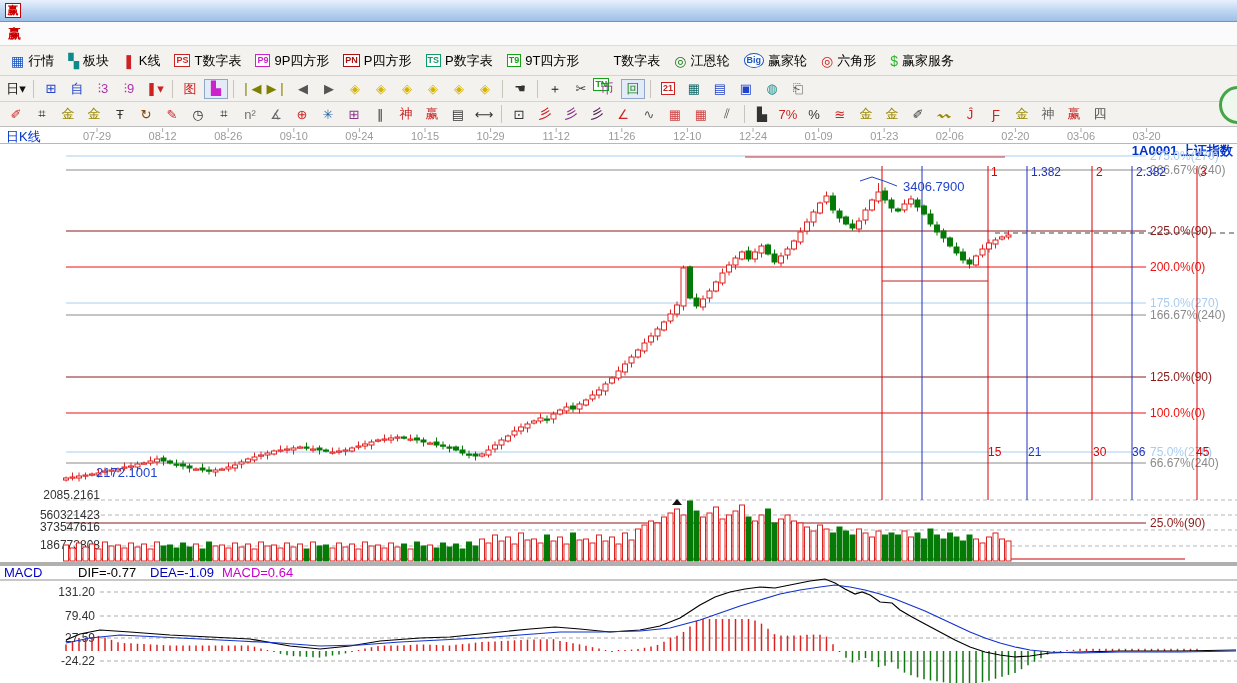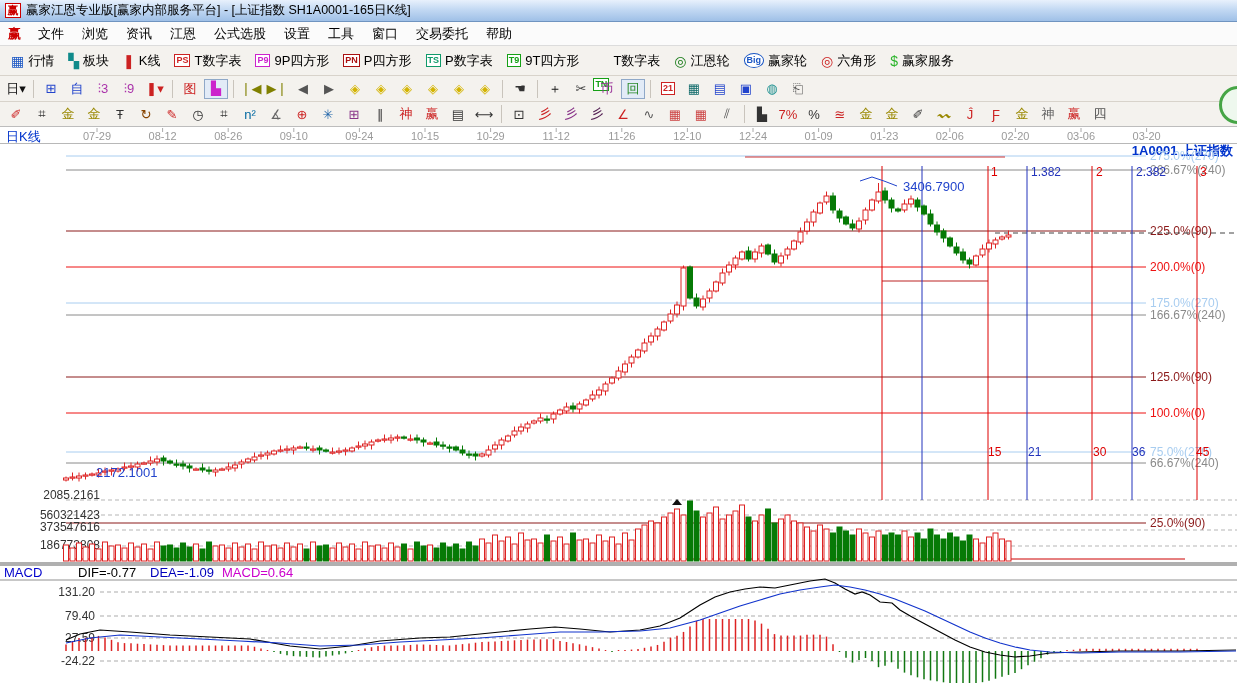--- a/index.html
+++ b/index.html
@@ -32,37 +32,24 @@
   .chart-wrap { position:relative; width:1237px; height:556px; background:#fff; }
   svg text { font-family:"Liberation Sans","DejaVu Sans",sans-serif; }
   .side-badge { position:absolute; width:38px; height:38px; border-radius:50%; border:3px solid #46a546;
     background:#eef8ee; right:-20px; top:86px; z-index:9; }
 </style>
 </head>
 <body>
 
 <div class="titlebar">
   <span class="app-ico">赢</span>
-  <span>赢家江恩专业版[赢家内部服务平台] - [上证指数  SH1A0001-165日K线]</span>
 </div>
 
 <div class="menubar">
   <span class="menu-ico">赢</span>
-  <span style="display:flex;">
-      <span class="mitem">文件</span>
-      <span class="mitem">浏览</span>
-      <span class="mitem">资讯</span>
-      <span class="mitem">江恩</span>
-      <span class="mitem">公式选股</span>
-      <span class="mitem">设置</span>
-      <span class="mitem">工具</span>
-      <span class="mitem">窗口</span>
-      <span class="mitem">交易委托</span>
-      <span class="mitem">帮助</span>
-    </span>
 </div>
 
 <div class="toolbar1">
     <div class="tb1">
       <span class="glyph1" style="color: rgb(26, 86, 196);">▦</span>
       <span>行情</span>
     </div>
     <div class="tb1">
       <span class="glyph1" style="color: rgb(15, 138, 138);">▚</span>
       <span>板块</span>
@@ -229,21 +216,21 @@
     <div class="tbtn">
       <span style="color: rgb(204, 34, 34);">✎</span>
     </div>
     <div class="tbtn">
       <span style="color: rgb(51, 51, 51);">◷</span>
     </div>
     <div class="tbtn">
       <span style="color: rgb(51, 51, 51);">⌗</span>
     </div>
     <div class="tbtn">
-      <span style="color: #0369a1;">n²</span>
+      <span style="color: #737373;">n²</span>
     </div>
     <div class="tbtn">
       <span style="color: rgb(102, 102, 102);">∡</span>
     </div>
     <div class="tbtn">
       <span style="color: rgb(204, 34, 34);">⊕</span>
     </div>
     <div class="tbtn">
       <span style="color: rgb(34, 102, 170);">✳</span>
     </div>

